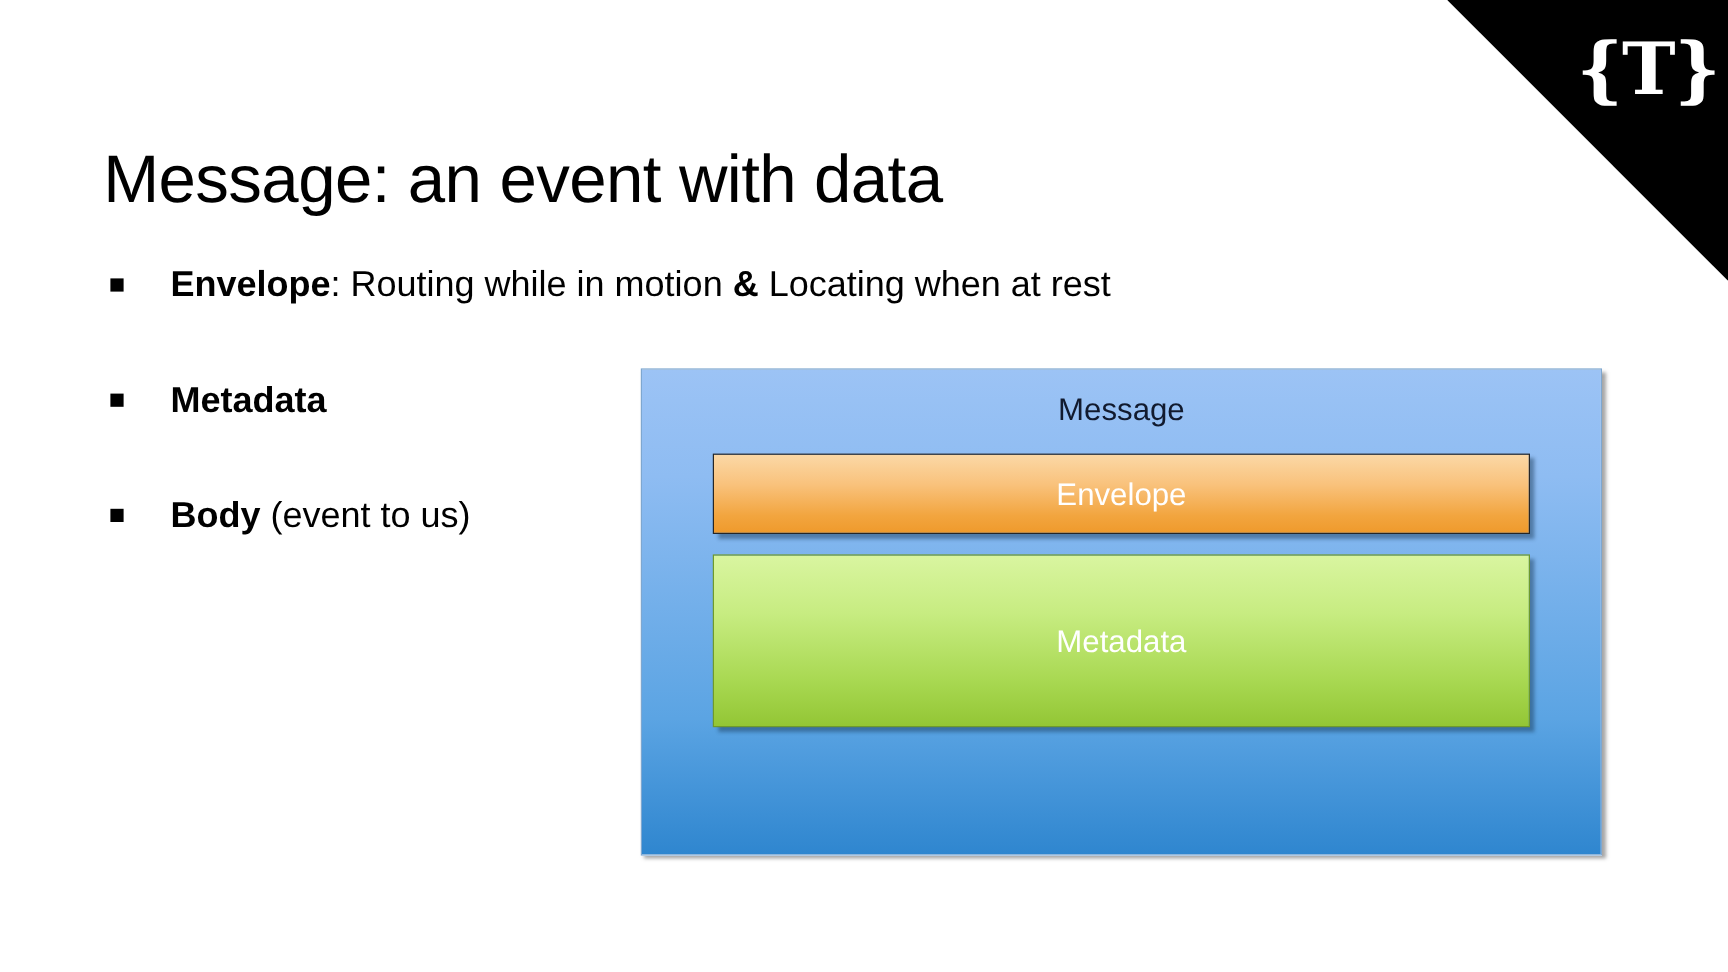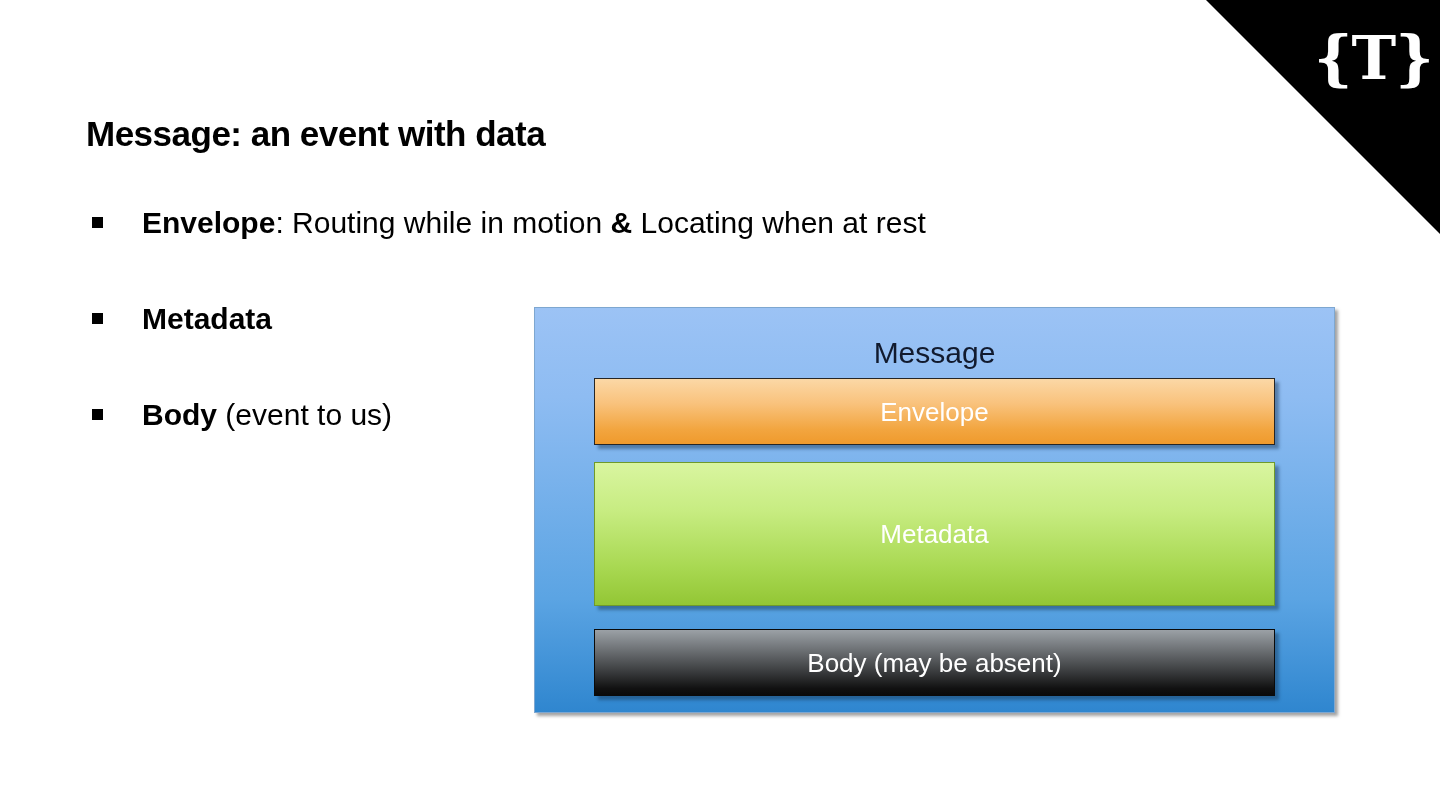--- a/index.html
+++ b/index.html
@@ -48,32 +48,32 @@
     text-align: center;
     letter-spacing: -1px;
     user-select: none;
   }
 
   
   .slide-title {
     position: absolute;
     left: 86px;
     top: 78px;
-    font-size: 35px;
-    font-weight: 700;
+    font-size: 56px;
+    font-weight: 400;
     letter-spacing: -0.5px;
     line-height: 66px;
     white-space: nowrap;
   }
 
   
   .bullets {
     position: absolute;
     left: 86px;
-    top: 201px;
+    top: 216px;
     width: 1120px;
   }
   .bullet-row {
     position: relative;
     height: 96px;
     padding-left: 56px;
     box-sizing: border-box;
   }
   .bullet-row .marker {
     position: absolute;
@@ -101,24 +101,23 @@
     border: 1px solid #7ea7d0;
     background: linear-gradient(to bottom, #9cc3f5 0%, #8ebcf2 22%, #5ba4e3 72%, #2f86cf 100%);
     box-shadow: 3px 3px 3px rgba(90, 90, 90, 0.55);
   }
   .diagram-label {
     position: absolute;
     top: 16px;
     left: 0;
     width: 100%;
     text-align: center;
-    font-size: 30px;
+    font-size: 26px;
     line-height: 34px;
     color: #111a2e;
-    margin-top: 12px;
   }
 
   .layer {
     position: absolute;
     left: 59px;
     width: 681px;
     box-sizing: border-box;
     display: flex;
     align-items: center;
     justify-content: center;
@@ -185,16 +184,13 @@
   <div class="diagram-label">Message</div>
 
   <div class="layer layer-envelope">
     <span>Envelope</span>
   </div>
 
   <div class="layer layer-metadata">
     <span>Metadata</span>
   </div>
 
-  <div class="layer layer-body">
-    <span>Body (may be absent)</span>
-  </div>
 </div>
 
 </body></html>

